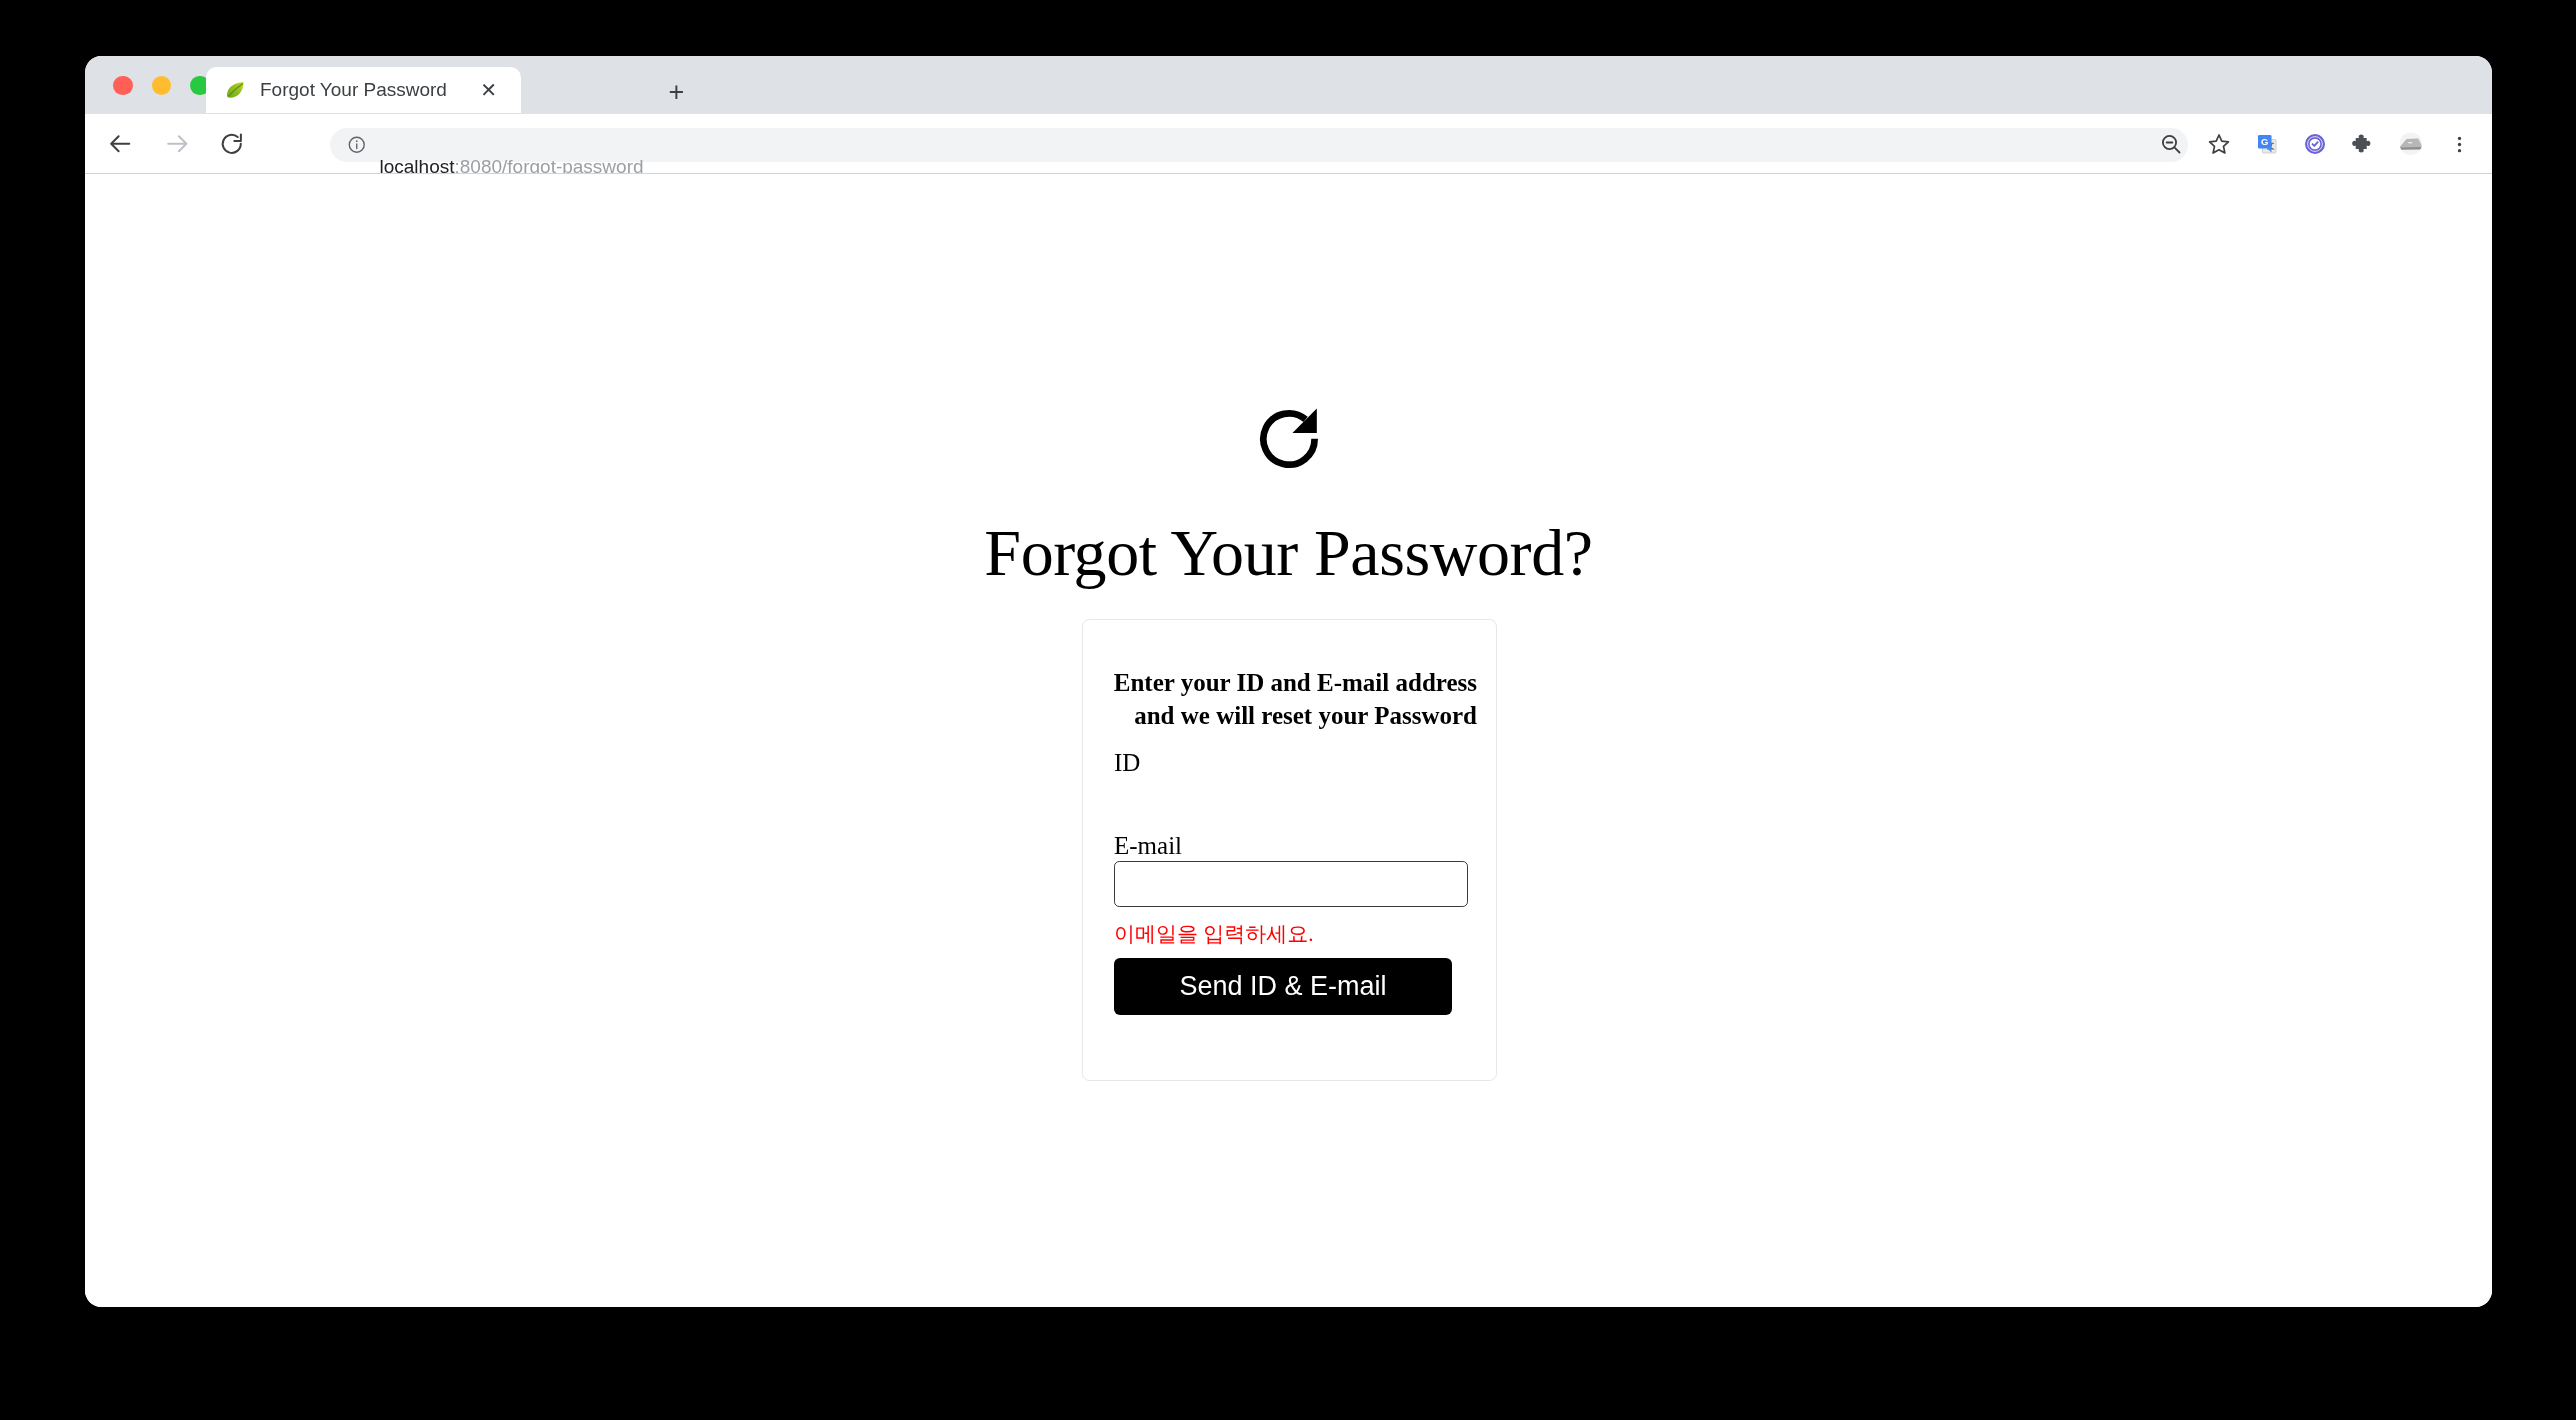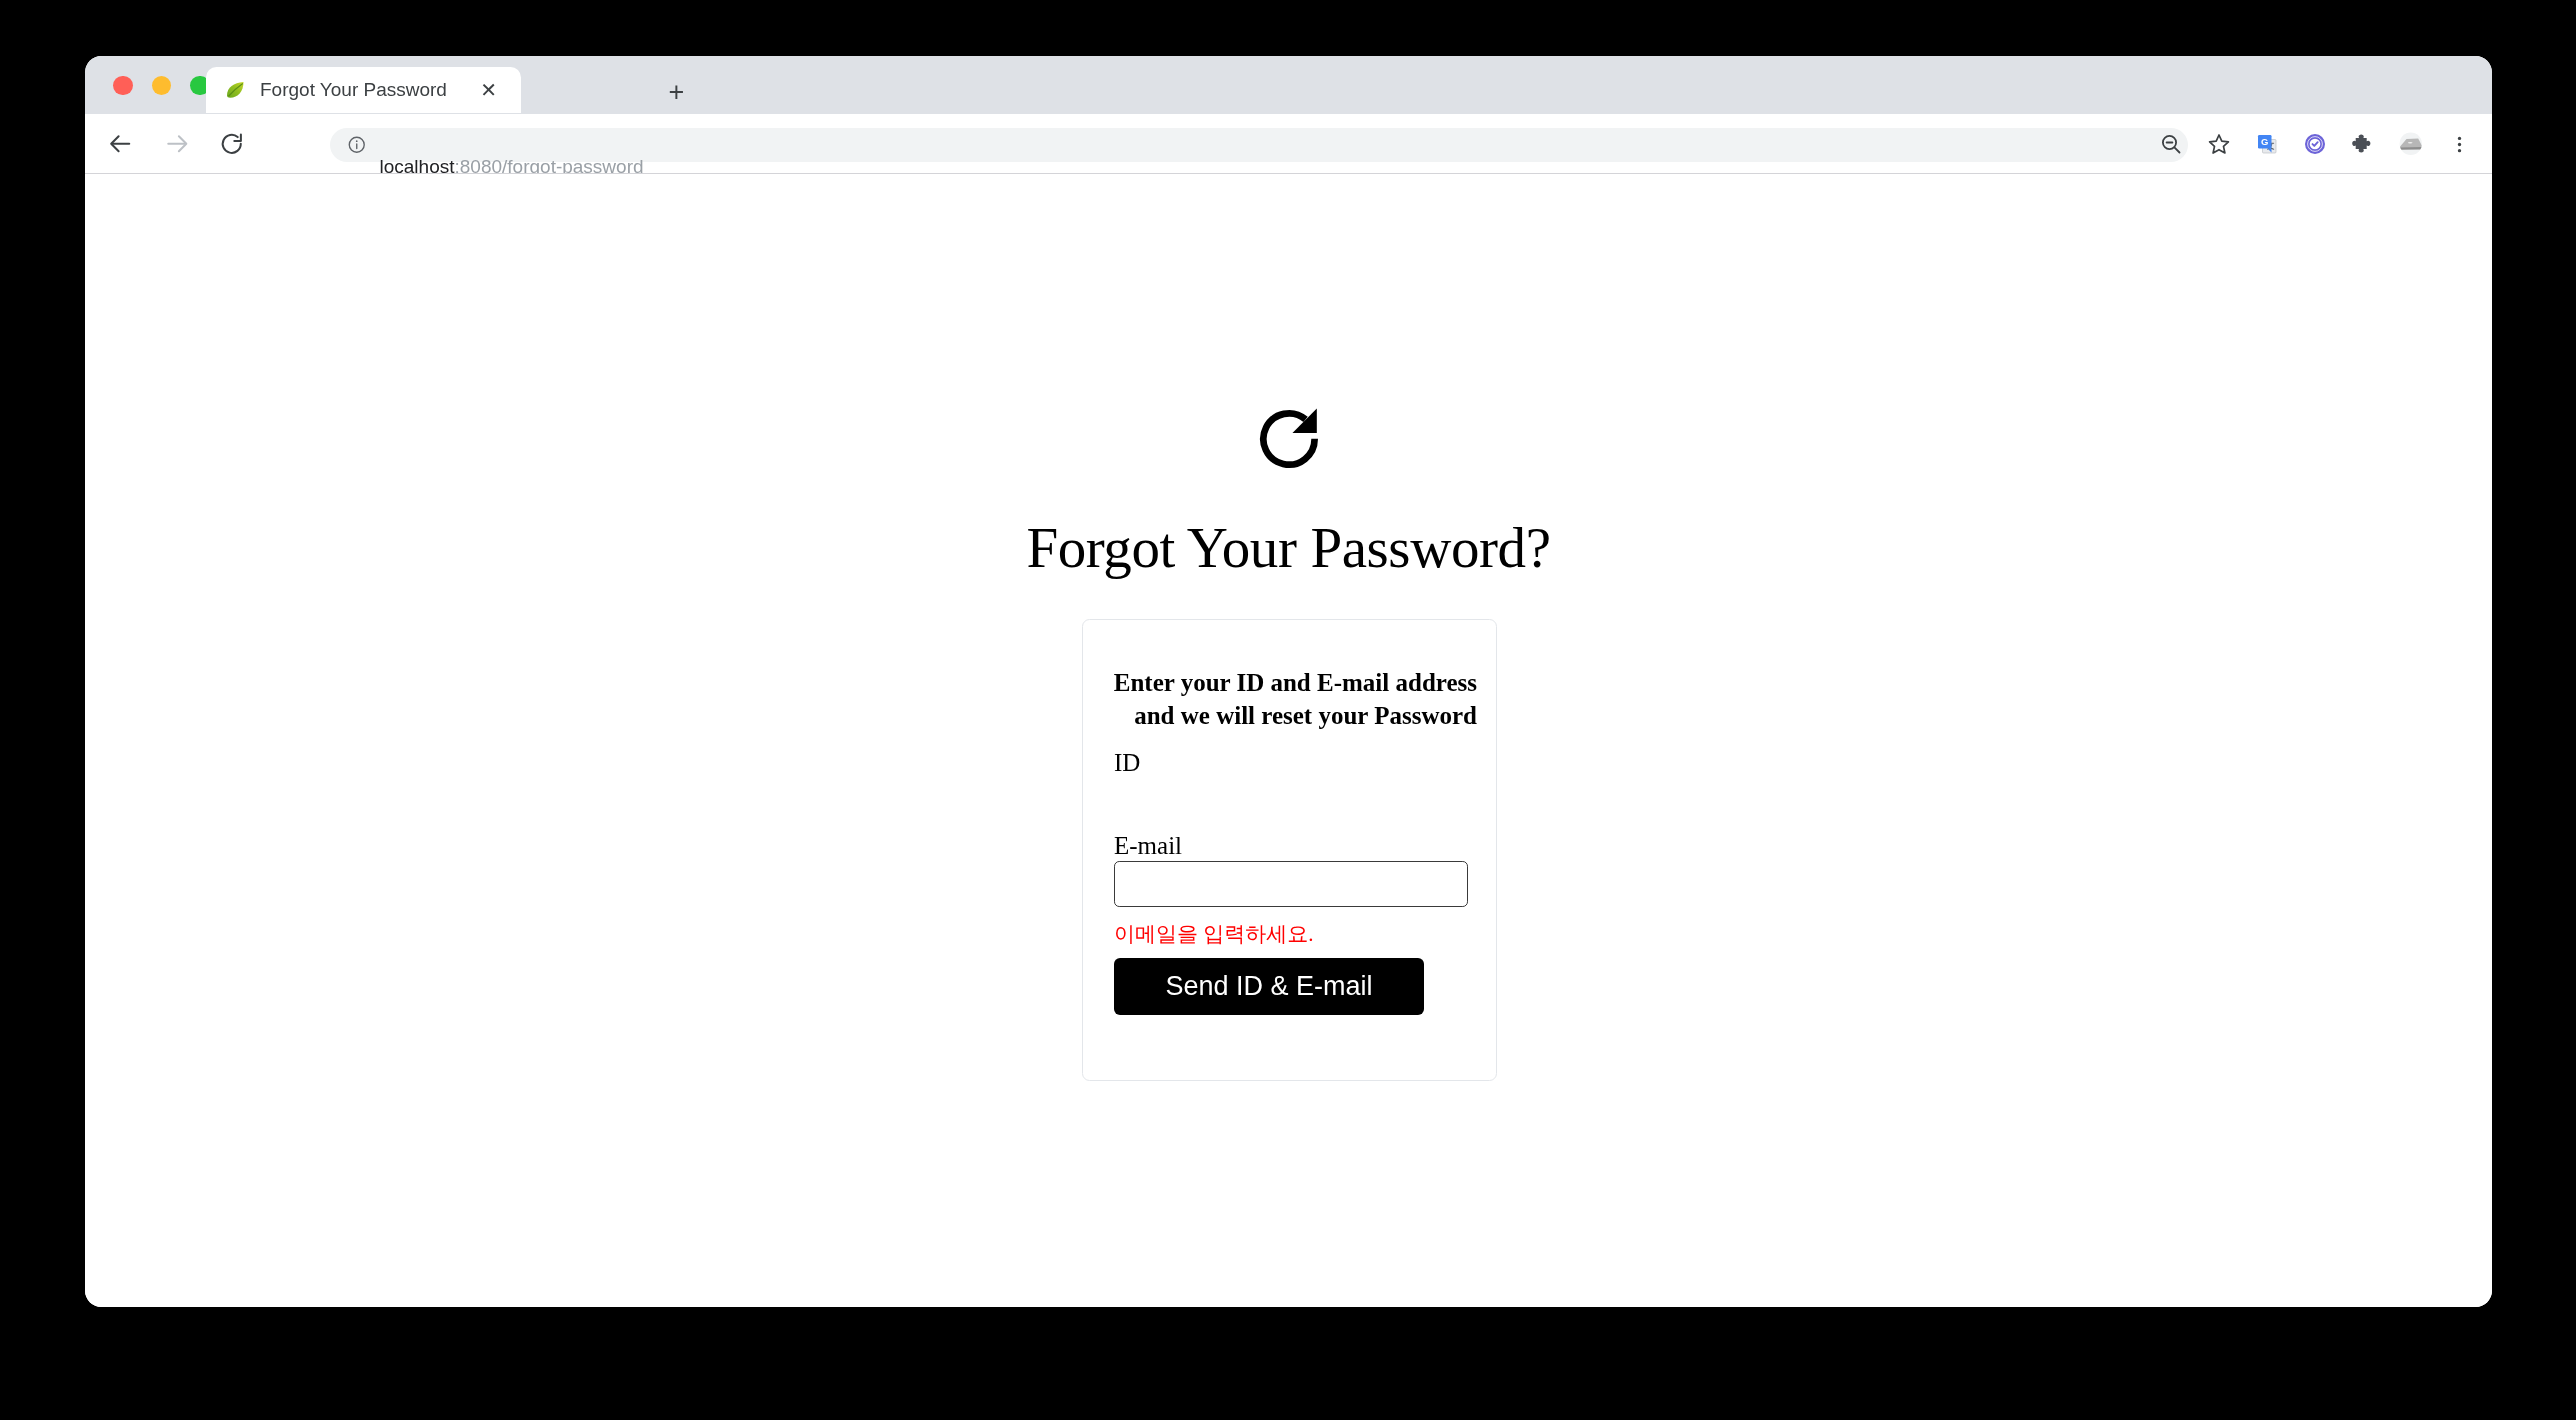--- a/index.html
+++ b/index.html
@@ -170,21 +170,21 @@
     width: 75px; height: 75px;
   }
 
   #page-title {
     position: absolute;
     left: 0;
     top: 341px;
     width: 100%;
     text-align: center;
     font-family: "Liberation Serif", serif;
-    font-size: 57px;
+    font-size: 66px;
     color: #000000;
     letter-spacing: -0.4px;
   }
 
   
   #reset-card {
     position: absolute;
     left: 997px;
     top: 445px;
     width: 415px;
@@ -236,21 +236,21 @@
     position: absolute;
     left: 31px; top: 300px;
     font-family: "Liberation Serif", serif;
     font-size: 21px;
     color: #ff0000;
   }
 
   #submit-button {
     position: absolute;
     left: 31px; top: 338px;
-    width: 310px; height: 57px;
+    width: 338px; height: 57px;
     background: #000000;
     border: none;
     border-radius: 6px;
     color: #ffffff;
     font-family: "Liberation Sans", sans-serif;
     font-size: 27px;
     cursor: pointer;
   }
 </style>
 </head>

